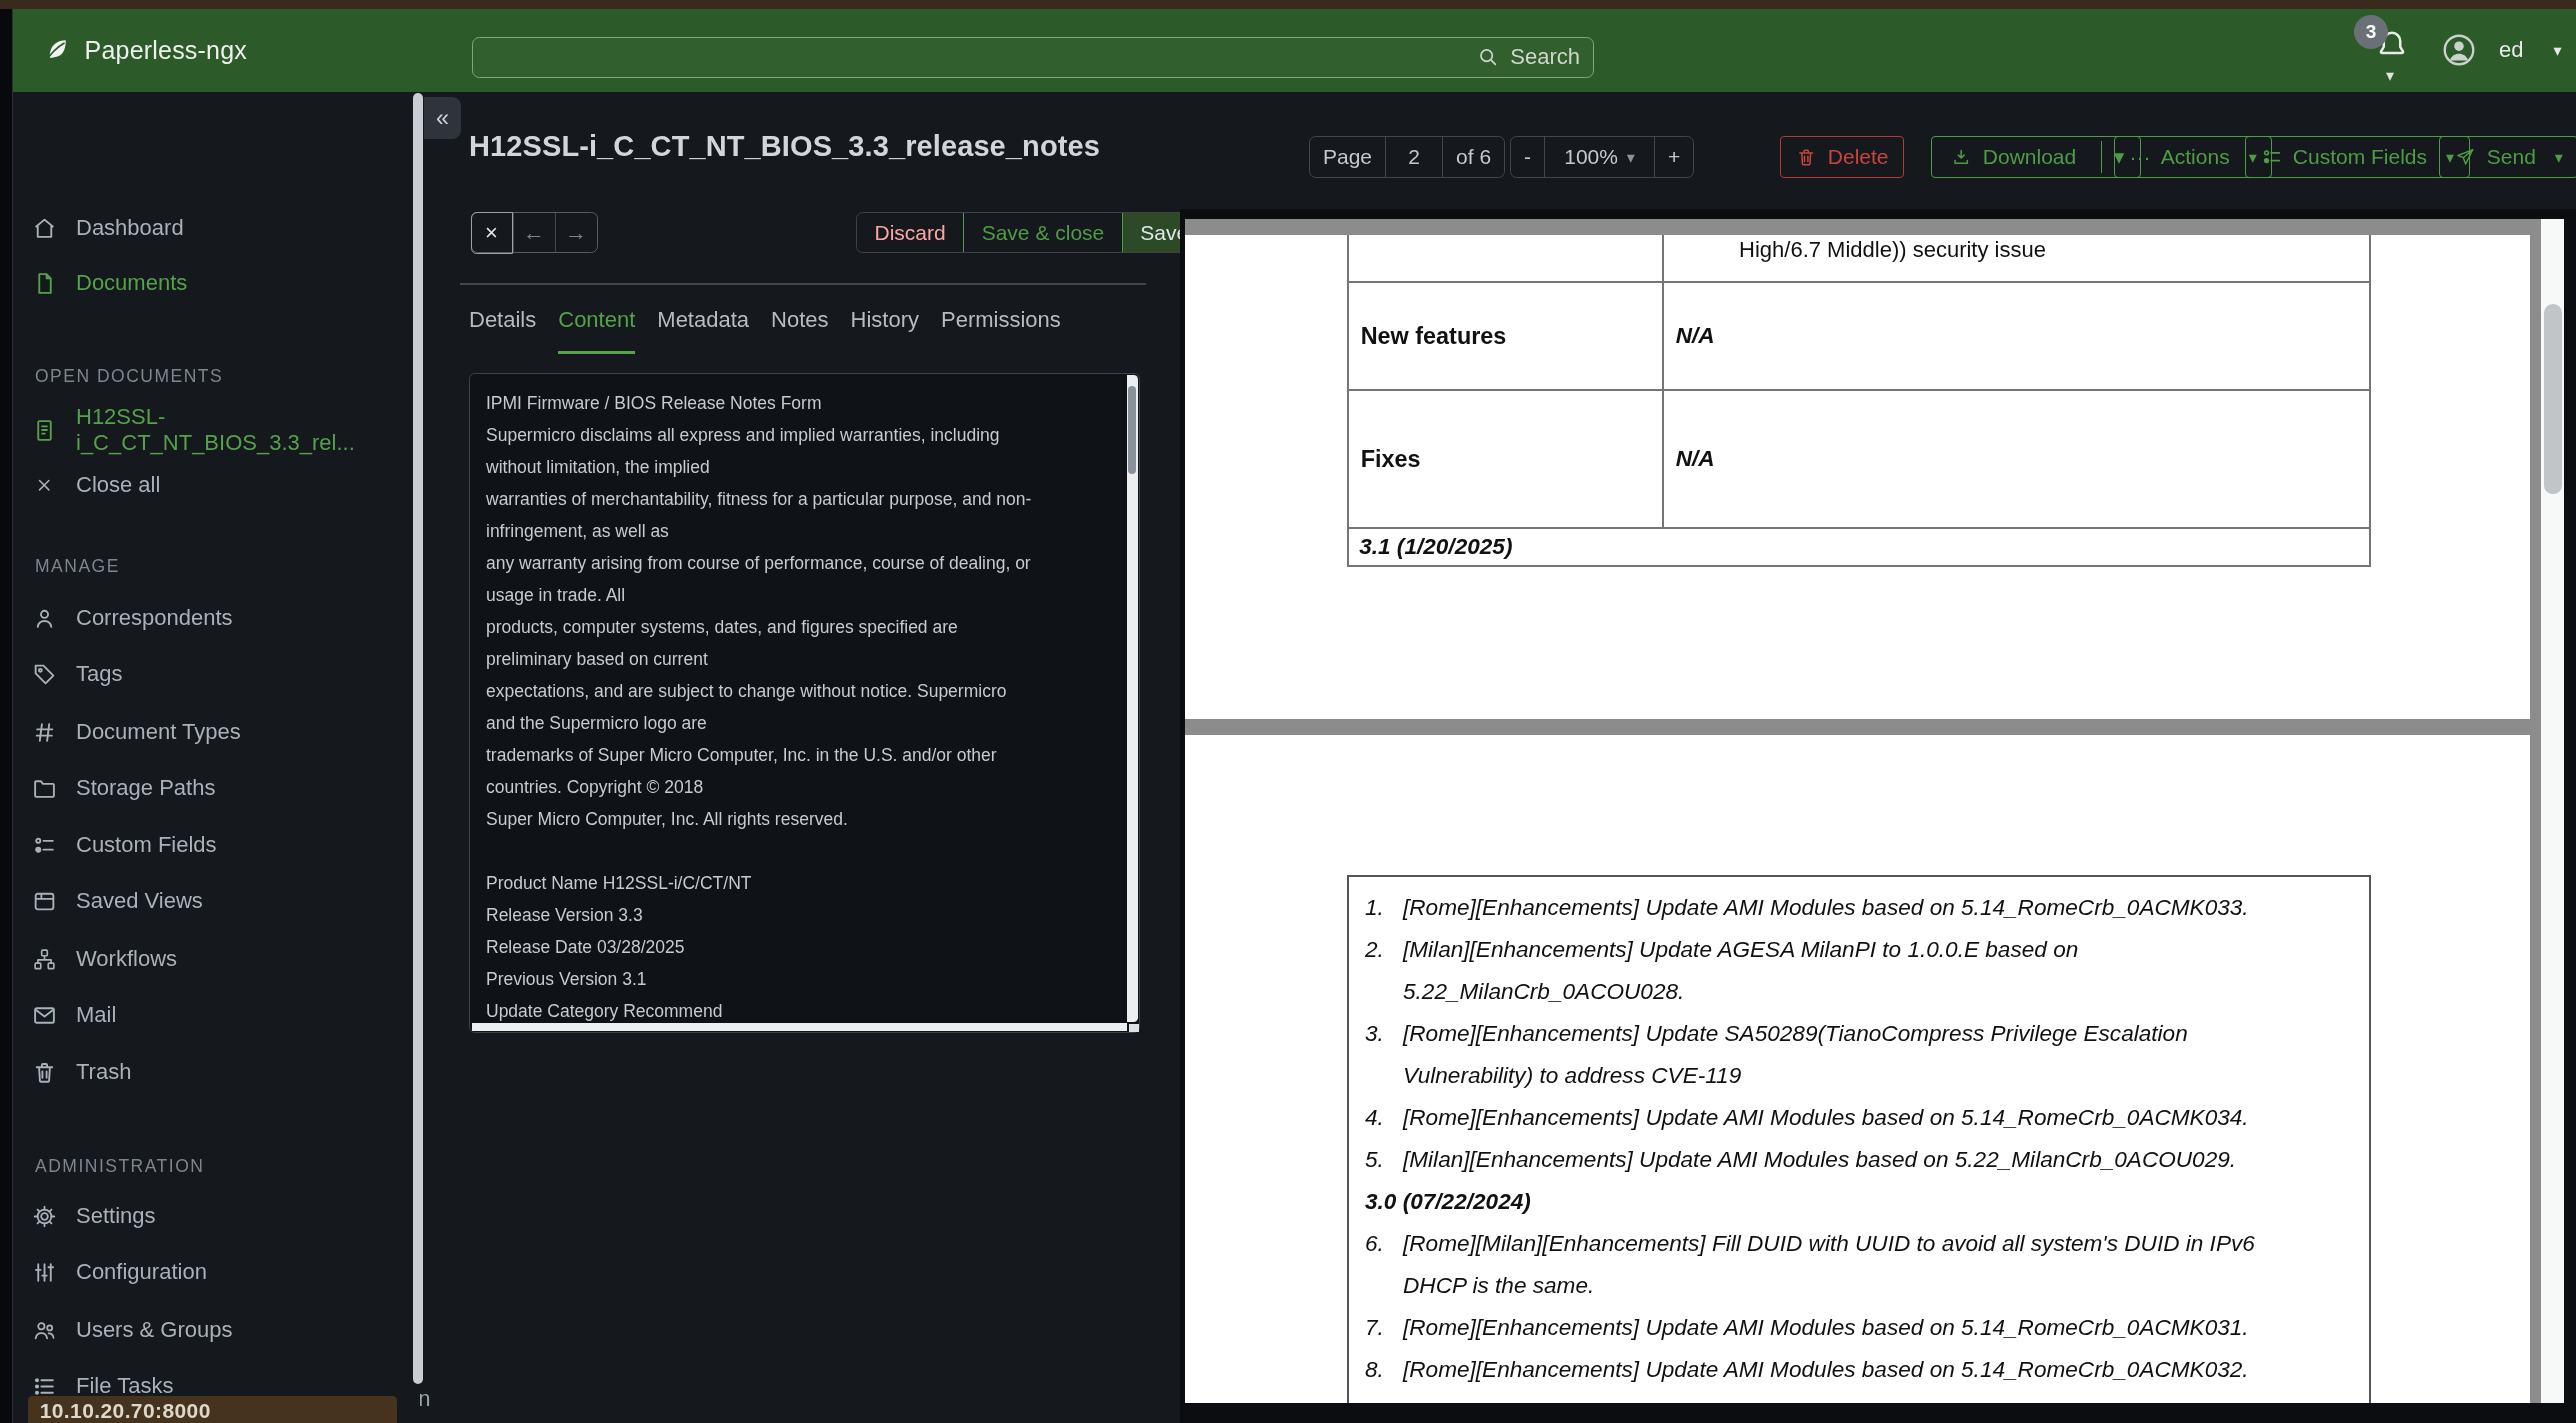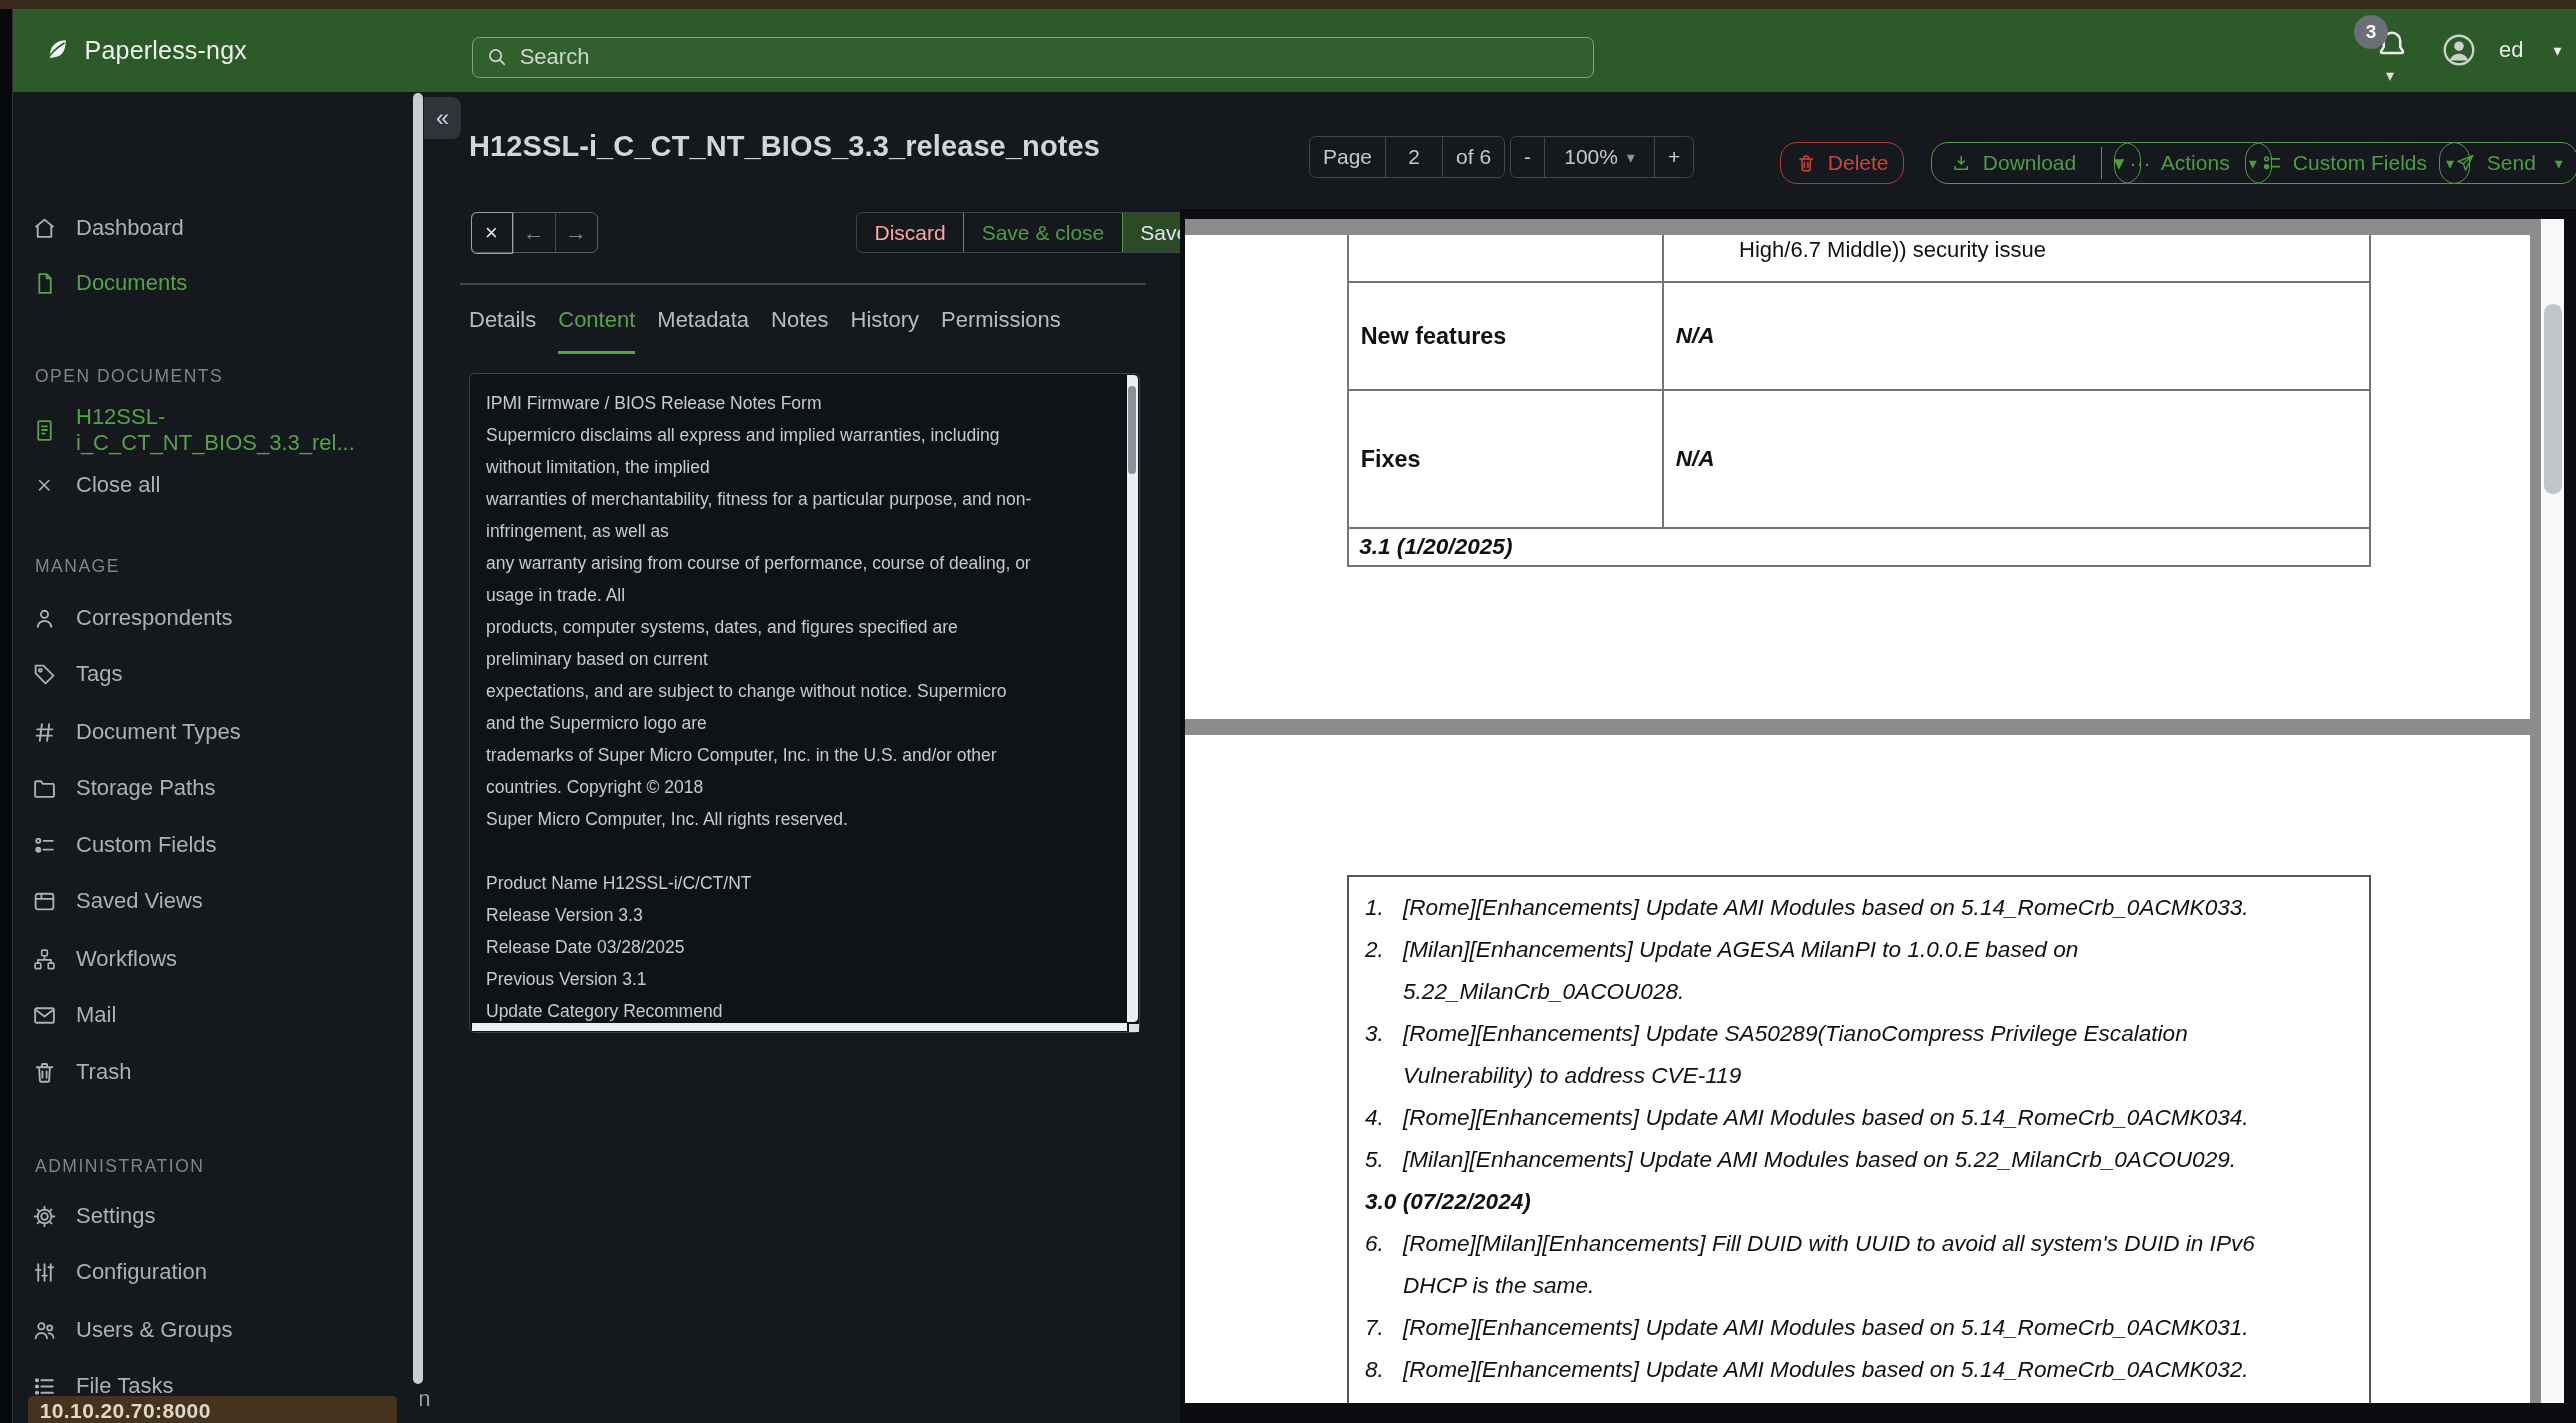--- a/index.html
+++ b/index.html
@@ -11,21 +11,21 @@
   
   #top-strip { left:0; top:0; width:2576px; height:8.8px; background:#3a2a1d; }
   #left-strip { left:0; top:8.8px; width:13px; height:1415px; background:#08090b; border-right:1.5px solid #2b3036; z-index:40; }
 
   
   #header { left:0; top:8.8px; width:2576px; height:83px; background:#2c5a28; display:flex; align-items:center; z-index:30; }
   #brand { display:flex; align-items:center; gap:14.6px; margin-left:41px; color:#eef1ee; }
   #brand .brand-text { font-size:25px; font-weight:500; letter-spacing:0.2px; }
   #search-box { position:absolute; left:472px; top:28px; width:1122px; height:41px;
       border:1.5px solid #87a481; border-radius:7.3px; background:rgba(255,255,255,0.03);
-      display:flex; align-items:center; gap:11.7px; padding:0 13px; color:#d3dacf; }
+      display:flex; align-items:center; gap:11.7px; padding:0 13px; color:#d3dacf;justify-content:flex-end; }
   #search-box .ph { font-size:22px; color:#cfd7cc; }
   #hdr-right { position:absolute; right:14.6px; top:0; height:83px; display:flex; align-items:center; gap:26px; color:#e8ebe7; }
   .bell-wrap { position:relative; width:41px; height:51px; }
   .badge { position:absolute; left:-19px; top:-10.2px; width:34px; height:34px; border-radius:50%;
       background:#6b7076; color:#fff; font-size:19px; font-weight:bold;
       display:flex; align-items:center; justify-content:center; }
   .bell-caret { position:absolute; left:13px; bottom:-8.8px; font-size:16px; color:#dfe3de; }
   #user-area { display:flex; align-items:center; gap:21px; font-size:22px; }
 
   
@@ -46,22 +46,22 @@
       border-radius:4.4px 4.4px 0 0; color:#ded7cb; font-size:21px; font-weight:bold; letter-spacing:0.4px;
       display:flex; align-items:flex-start; padding:2.9px 0 0 11.7px; z-index:50; }
 
   
   #doc-title { left:469px; top:130px; font-size:29px; font-weight:600; color:#d2d6da; letter-spacing:0.1px; }
   .seg-group { position:absolute; top:136px; height:42px; border:1.5px solid #40474e; border-radius:6.6px;
       display:flex; align-items:stretch; color:#c3c9cf; font-size:21px; background:#15181c; }
   .seg { display:flex; align-items:center; justify-content:center; padding:0 13px; }
   .seg + .seg { border-left:1.5px solid #40474e; }
   .caret { font-size:16px; margin-left:8.8px; color:inherit; }
-  .btn { position:absolute; top:136px; height:42px; border-radius:17px; border:1.5px solid #4e9d46; color:#4e9d46;
-      font-size:21px; display:flex; align-items:center; justify-content:center; gap:10.2px; background:transparent; padding:0 14.6px;margin-top:6px; }
+  .btn { position:absolute; top:136px; height:42px; border-radius:4px; border:1.5px solid #4e9d46; color:#4e9d46;
+      font-size:21px; display:flex; align-items:center; justify-content:center; gap:10.2px; background:transparent; padding:0 14.6px; }
   .btn .ic { width:22px; height:22px; display:flex; align-items:center; }
   #btn-delete { border-color:#b23b36; color:#cb443e; }
   #btn-download { padding:4px; }
   #btn-download .main { display:flex; align-items:center; gap:10.2px; padding:0 14.6px; height:100%; }
   #btn-download .dd { border-left:1.5px solid #4e9d46; padding:0 11.7px; display:flex; align-items:center; height:100%; }
 
   
   #nav-group { position:absolute; left:471px; top:212px; height:41px; border:1.5px solid #565d64; border-radius:6.6px;
       display:flex; background:#15181c; }
   #nav-group .cell { width:42px; display:flex; align-items:center; justify-content:center; font-size:22px; color:#7d858d; }

